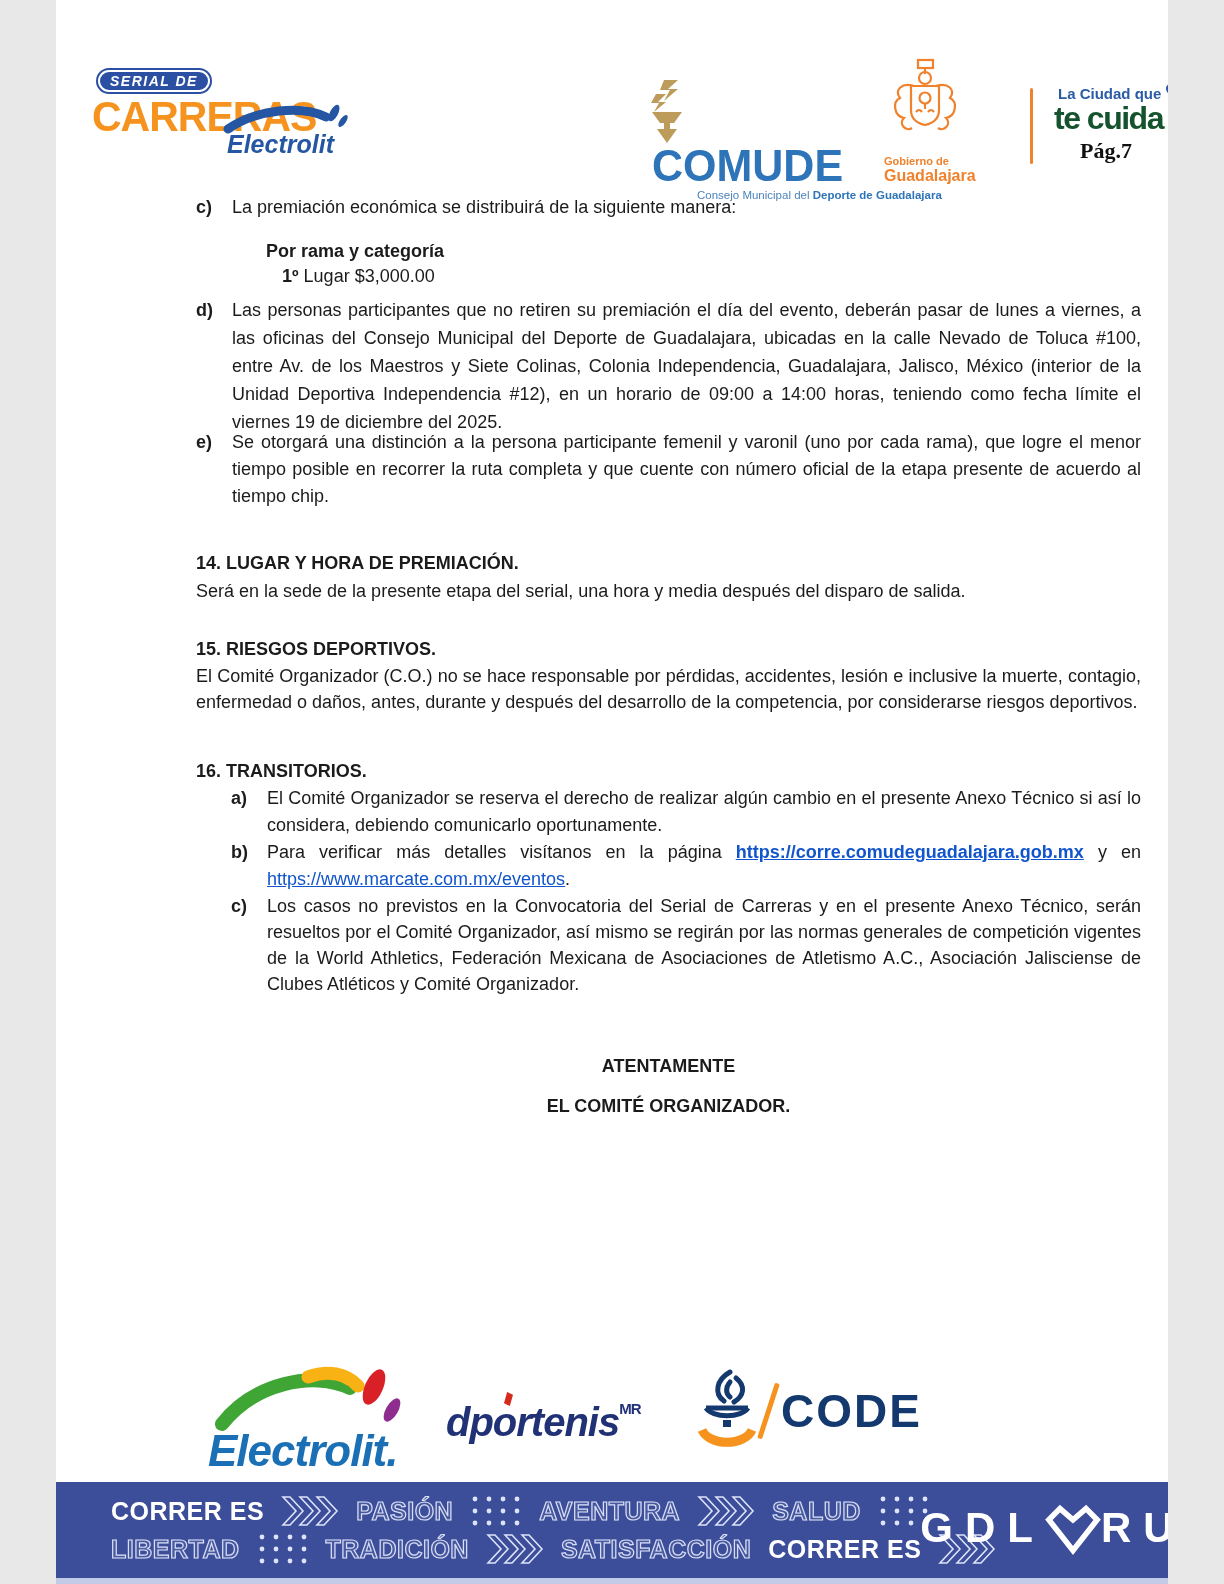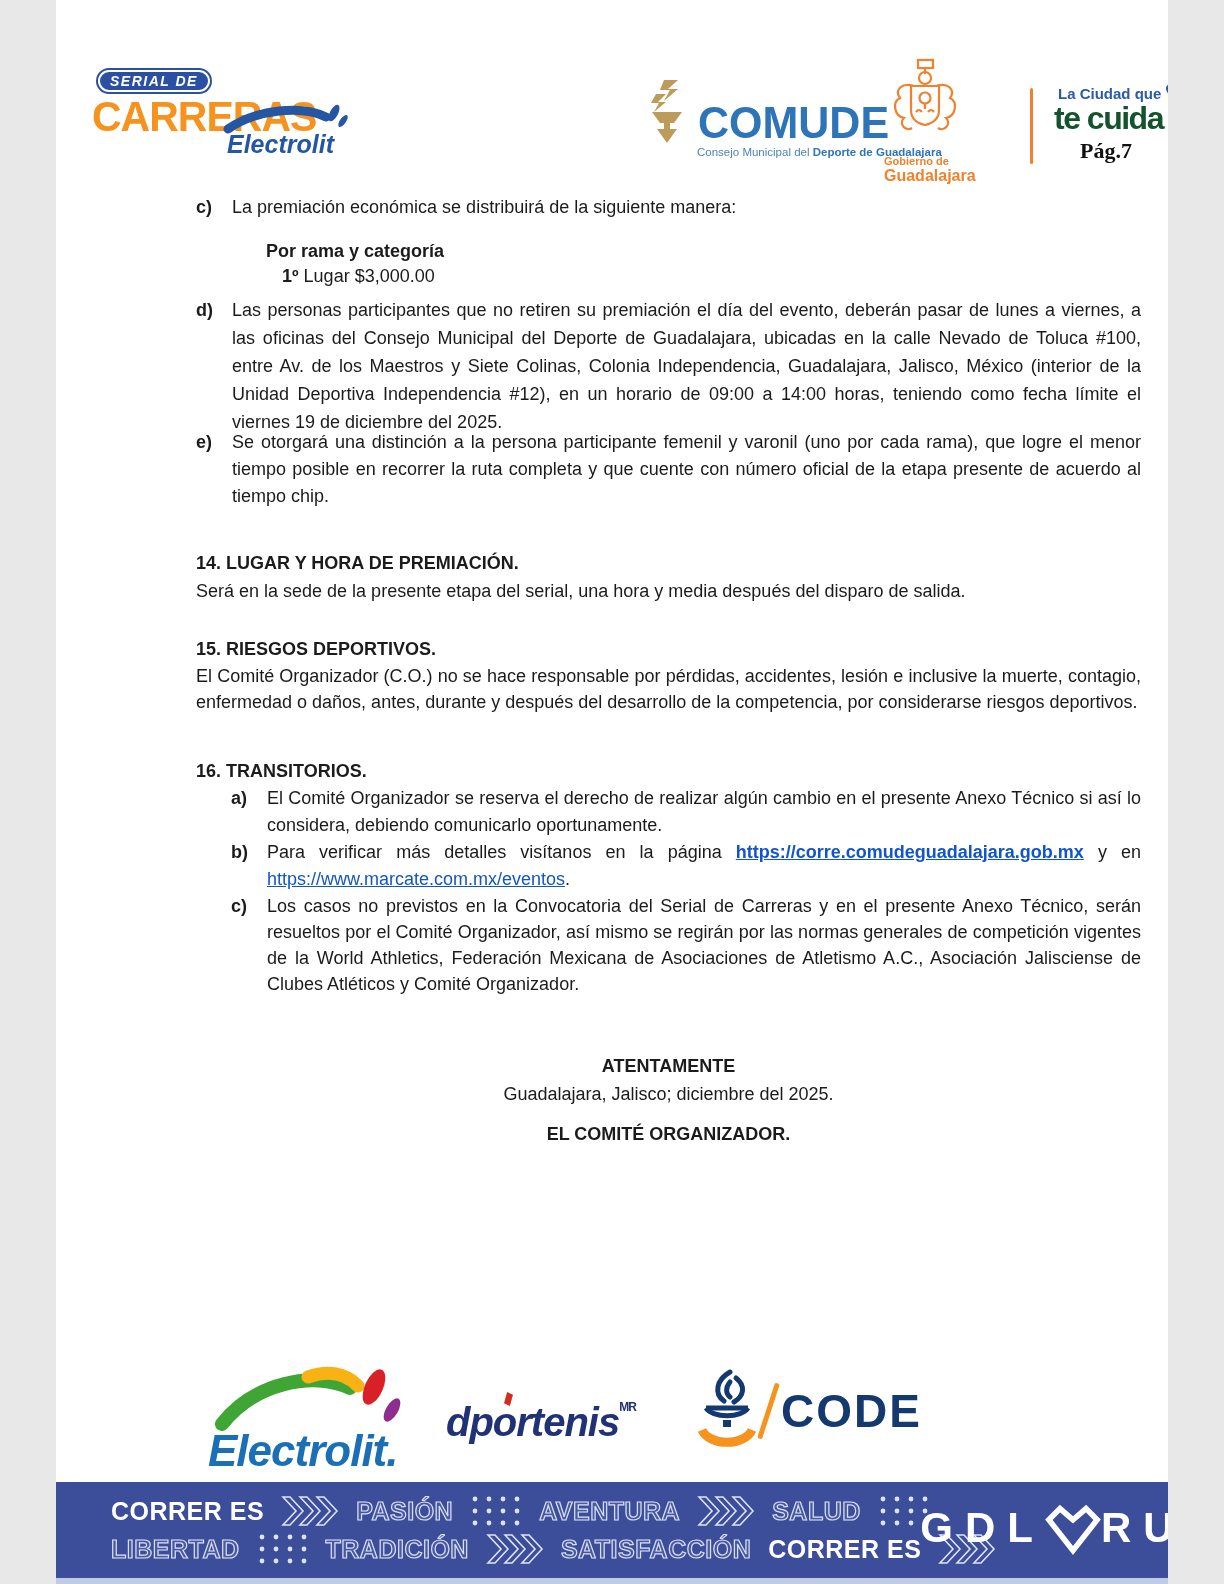--- a/index.html
+++ b/index.html
@@ -20,21 +20,21 @@
   .serial-carreras {
     font-size:41px; font-weight:900; color:#F6921E; letter-spacing:-1px;
     line-height:1.0; margin-top:3px; transform:scaleY(1.05); transform-origin:left top;
   }
   .serial-electrolit {
     font-size:25px; font-weight:800; font-style:italic; color:#2456A4;
     margin-left:135px; margin-top:-6px; position:relative;
   }
   .serial-swoosh { position:absolute; left:130px; top:33px; }
   .comude { left:588px; top:78px; width:320px; }
-  .comude-row { display:flex; align-items:flex-end; }
+  .comude-row { display:flex; align-items:flex-start;flex-direction:column; }
   .comude-name { font-size:43px; font-weight:800; color:#2E74B9; letter-spacing:0px; line-height:1.0; margin-left:8px; transform:scaleY(1.04); transform-origin:left top;}
   .comude-tag { font-size:11.5px; color:#4C83BC; margin-left:53px; margin-top:2px; white-space:nowrap;}
   .comude-tag b { color:#2E74B9; }
   .crest { left:828px; top:58px; width:90px; text-align:left; }
   .crest-t1 { font-size:11px; font-weight:700; color:#F0822D; margin-top:1px;}
   .crest-t2 { font-size:16px; font-weight:800; color:#F0822D; }
   .hdr-divider { left:974px; top:88px; width:3px; height:76px; background:#F0822D; border-radius:2px;}
   .tecuida { left:998px; top:84px; width:180px; }
   .tecuida-top { display:flex; align-items:center; gap:5px; font-size:15px; font-weight:800; color:#2B5AA6; margin-left:4px;}
   .tecuida-main { font-size:32px; font-weight:700; color:#14532d; letter-spacing:-1.5px; line-height:1.05;}
@@ -63,21 +63,21 @@
   .closing .bold { font-weight:700; }
   .committee { margin-top:12px; font-weight:700; }
   
   .sponsor { position:absolute; }
   .electrolit-logo { left:152px; top:1362px; width:230px; }
   .electrolit-text { font-size:44px; font-weight:800; font-style:italic; color:#1A6FB5; letter-spacing:-1px; margin-top:-12px;}
   .dportenis-logo { left:390px; top:1400px; position:absolute;}
   .dportenis-text { font-size:40px; font-weight:800; font-style:italic; color:#203176; letter-spacing:-1px; position:relative;}
   .dportenis-tick { position:absolute; left:58px; top:-8px; width:9px; height:14px; background:#D42B1E;
      clip-path:polygon(35% 0, 100% 20%, 65% 100%, 0 80%); }
-  .dportenis-mr { font-size:12px; font-weight:700; font-style:normal; vertical-align:top; color:#203176;}
+  .dportenis-mr { font-size:15px; font-weight:700; font-style:normal; vertical-align:top; color:#203176;}
   .code-logo { left:638px; top:1368px; display:flex; align-items:center; }
   .code-slash { width:5px; height:58px; background:#F6921E; transform:rotate(18deg); margin:0 10px 0 6px; border-radius:2px;}
   .code-text { font-size:46px; font-weight:900; color:#14396E; letter-spacing:2px;}
   .construccion-logo { left:868px; top:1378px; display:flex; align-items:center; gap:9px;}
   .shield { width:60px; height:76px; background:#7EBE9B; border-radius:12px; display:flex; align-items:center; justify-content:center;}
   .construccion-arrow { width:0; height:0; border-left:10px solid #7EBE9B; border-top:7px solid transparent; border-bottom:7px solid transparent;}
   .construccion-text { font-size:17px; font-weight:800; color:#4CAE7E; line-height:21px;}
   
   .banner { position:absolute; left:0; top:1482px; width:1224px; height:96px; background:#3C4D99; }
   .banner-strip { position:absolute; left:0; top:1578px; width:1224px; height:6px; background:#C2CBE5; }
@@ -197,21 +197,20 @@
         </div>
         <div class="li c16-text">
           <div class="li-label">c)</div>
           <div class="li-body">Los casos no previstos en la Convocatoria del Serial de Carreras y en el presente Anexo Técnico, serán resueltos por el Comité Organizador, así mismo se regirán por las normas generales de competición vigentes de la World Athletics, Federación Mexicana de Asociaciones de Atletismo A.C., Asociación Jalisciense de Clubes Atléticos y Comité Organizador.</div>
         </div>
       </div>
     </div>
 
     <div class="closing">
       <div class="bold">ATENTAMENTE</div>
-      <div>Guadalajara, Jalisco; diciembre del 2025.</div>
       <div class="committee">EL COMITÉ ORGANIZADOR.</div>
     </div>
   </div>
 
   <div class="sponsor electrolit-logo">
     <svg width="215" height="72" viewBox="0 0 215 72">
       <path d="M14 62 C45 22, 105 8, 142 26" stroke="#3FA535" stroke-width="14" fill="none" stroke-linecap="round"></path>
       <path d="M100 15 C120 8, 138 11, 150 24" stroke="#F9B213" stroke-width="13" fill="none" stroke-linecap="round"></path>
       <ellipse cx="166" cy="25" rx="9" ry="19" transform="rotate(24 166 25)" fill="#D92027"></ellipse>
       <ellipse cx="184" cy="48" rx="6" ry="13" transform="rotate(30 184 48)" fill="#8E2D8E"></ellipse>

